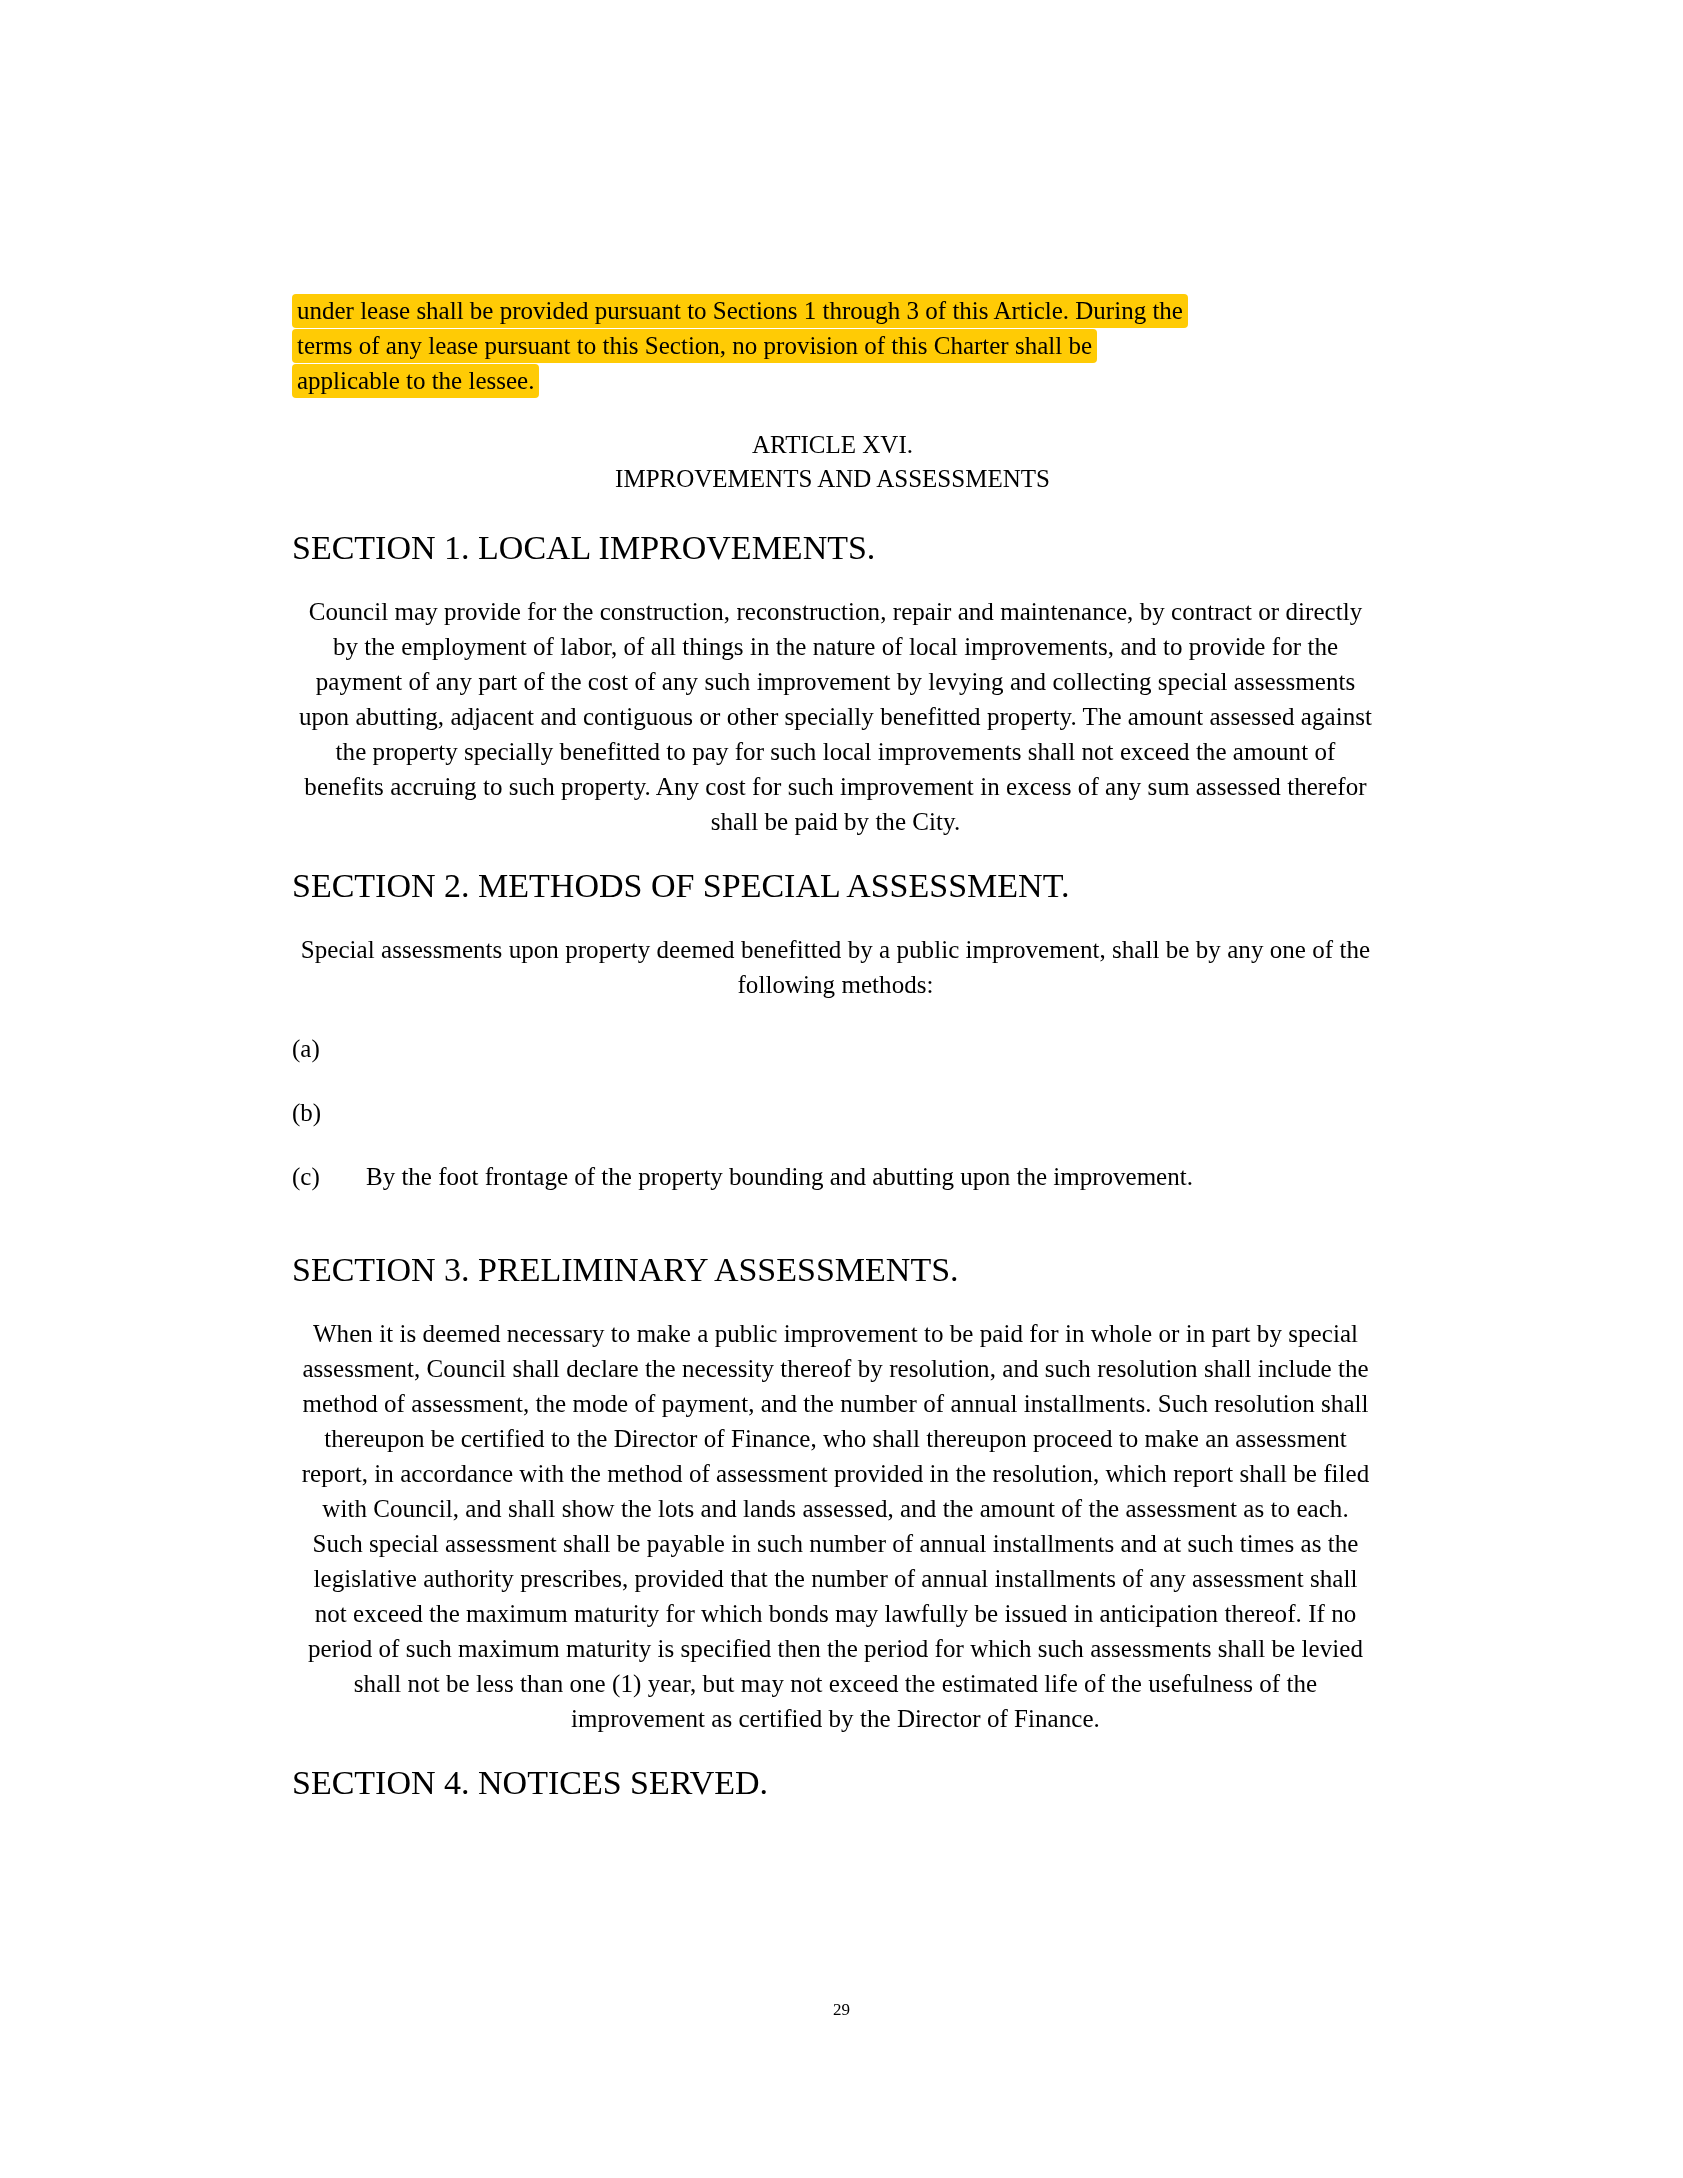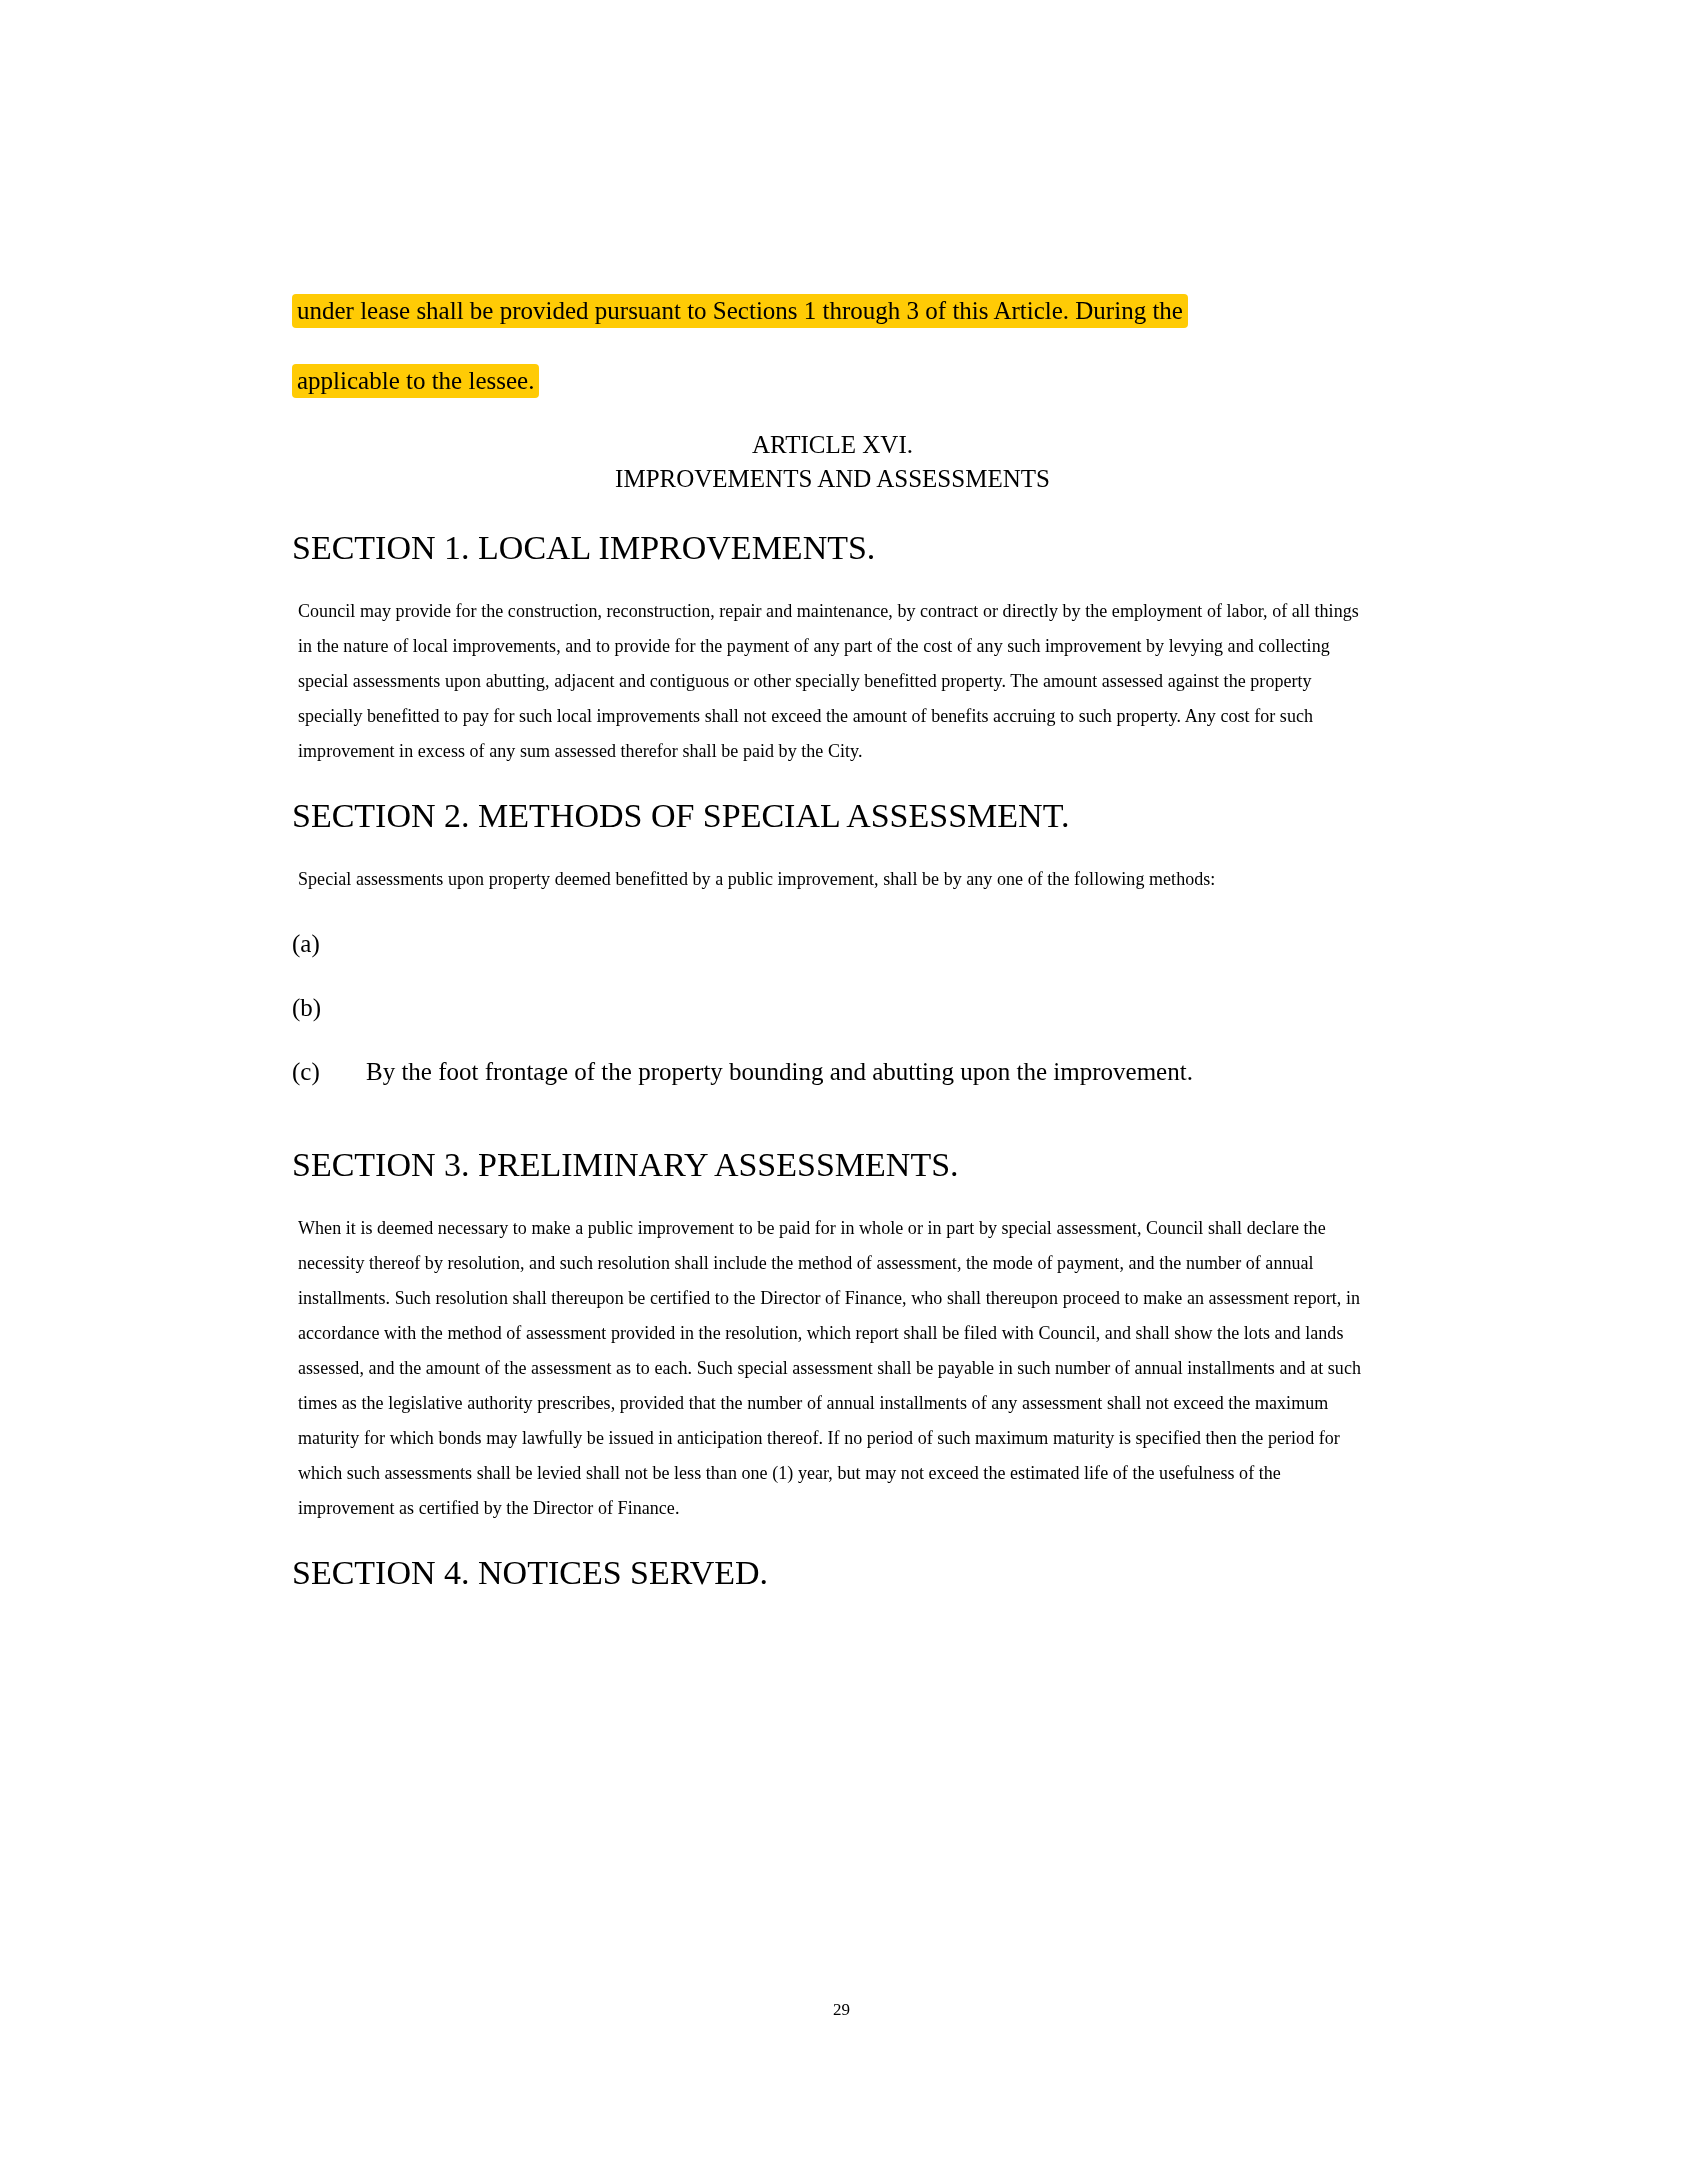--- a/index.html
+++ b/index.html
@@ -27,23 +27,23 @@
 
   .content {
     position: absolute;
     left: 292px;
     top: 293px;
     width: 1081px;
   }
 
   
   .para {
-    font-size: 18px;
+    font-size: 25px;
     line-height: 35px;
-    text-align: left;
+    text-align: center;
     margin: 0 0 29px 6px;
     letter-spacing: 0.05px;
   }
 
   .heading-block {
     text-align: center;
     margin: 16px 0 34px 0;
   }
   .heading-line {
     font-size: 25px;
@@ -111,21 +111,21 @@
 </style>
 </head>
 <body>
 
 <div class="page">
 
   <div class="content">
 
     <div class="hl-para">
       <span class="hl">under lease shall be provided pursuant to Sections 1 through 3 of this Article. During the</span><br>
-      <br>
+      <span class="hl">terms of any lease pursuant to this Section, no provision of this Charter shall be</span><br>
       <span class="hl">applicable to the lessee.</span>
     </div>
 
     <div class="heading-block">
       <div class="heading-line">ARTICLE XVI.</div>
       <div class="heading-line">IMPROVEMENTS AND ASSESSMENTS</div>
     </div>
 
     <div class="section-heading">SECTION 1. LOCAL IMPROVEMENTS.</div>
     <p class="para">Council may provide for the construction, reconstruction, repair and maintenance, by contract or directly by the employment of labor, of all things in the nature of local improvements, and to provide for the payment of any part of the cost of any such improvement by levying and collecting special assessments upon abutting, adjacent and contiguous or other specially benefitted property. The amount assessed against the property specially benefitted to pay for such local improvements shall not exceed the amount of benefits accruing to such property. Any cost for such improvement in excess of any sum assessed therefor shall be paid by the City.</p>

